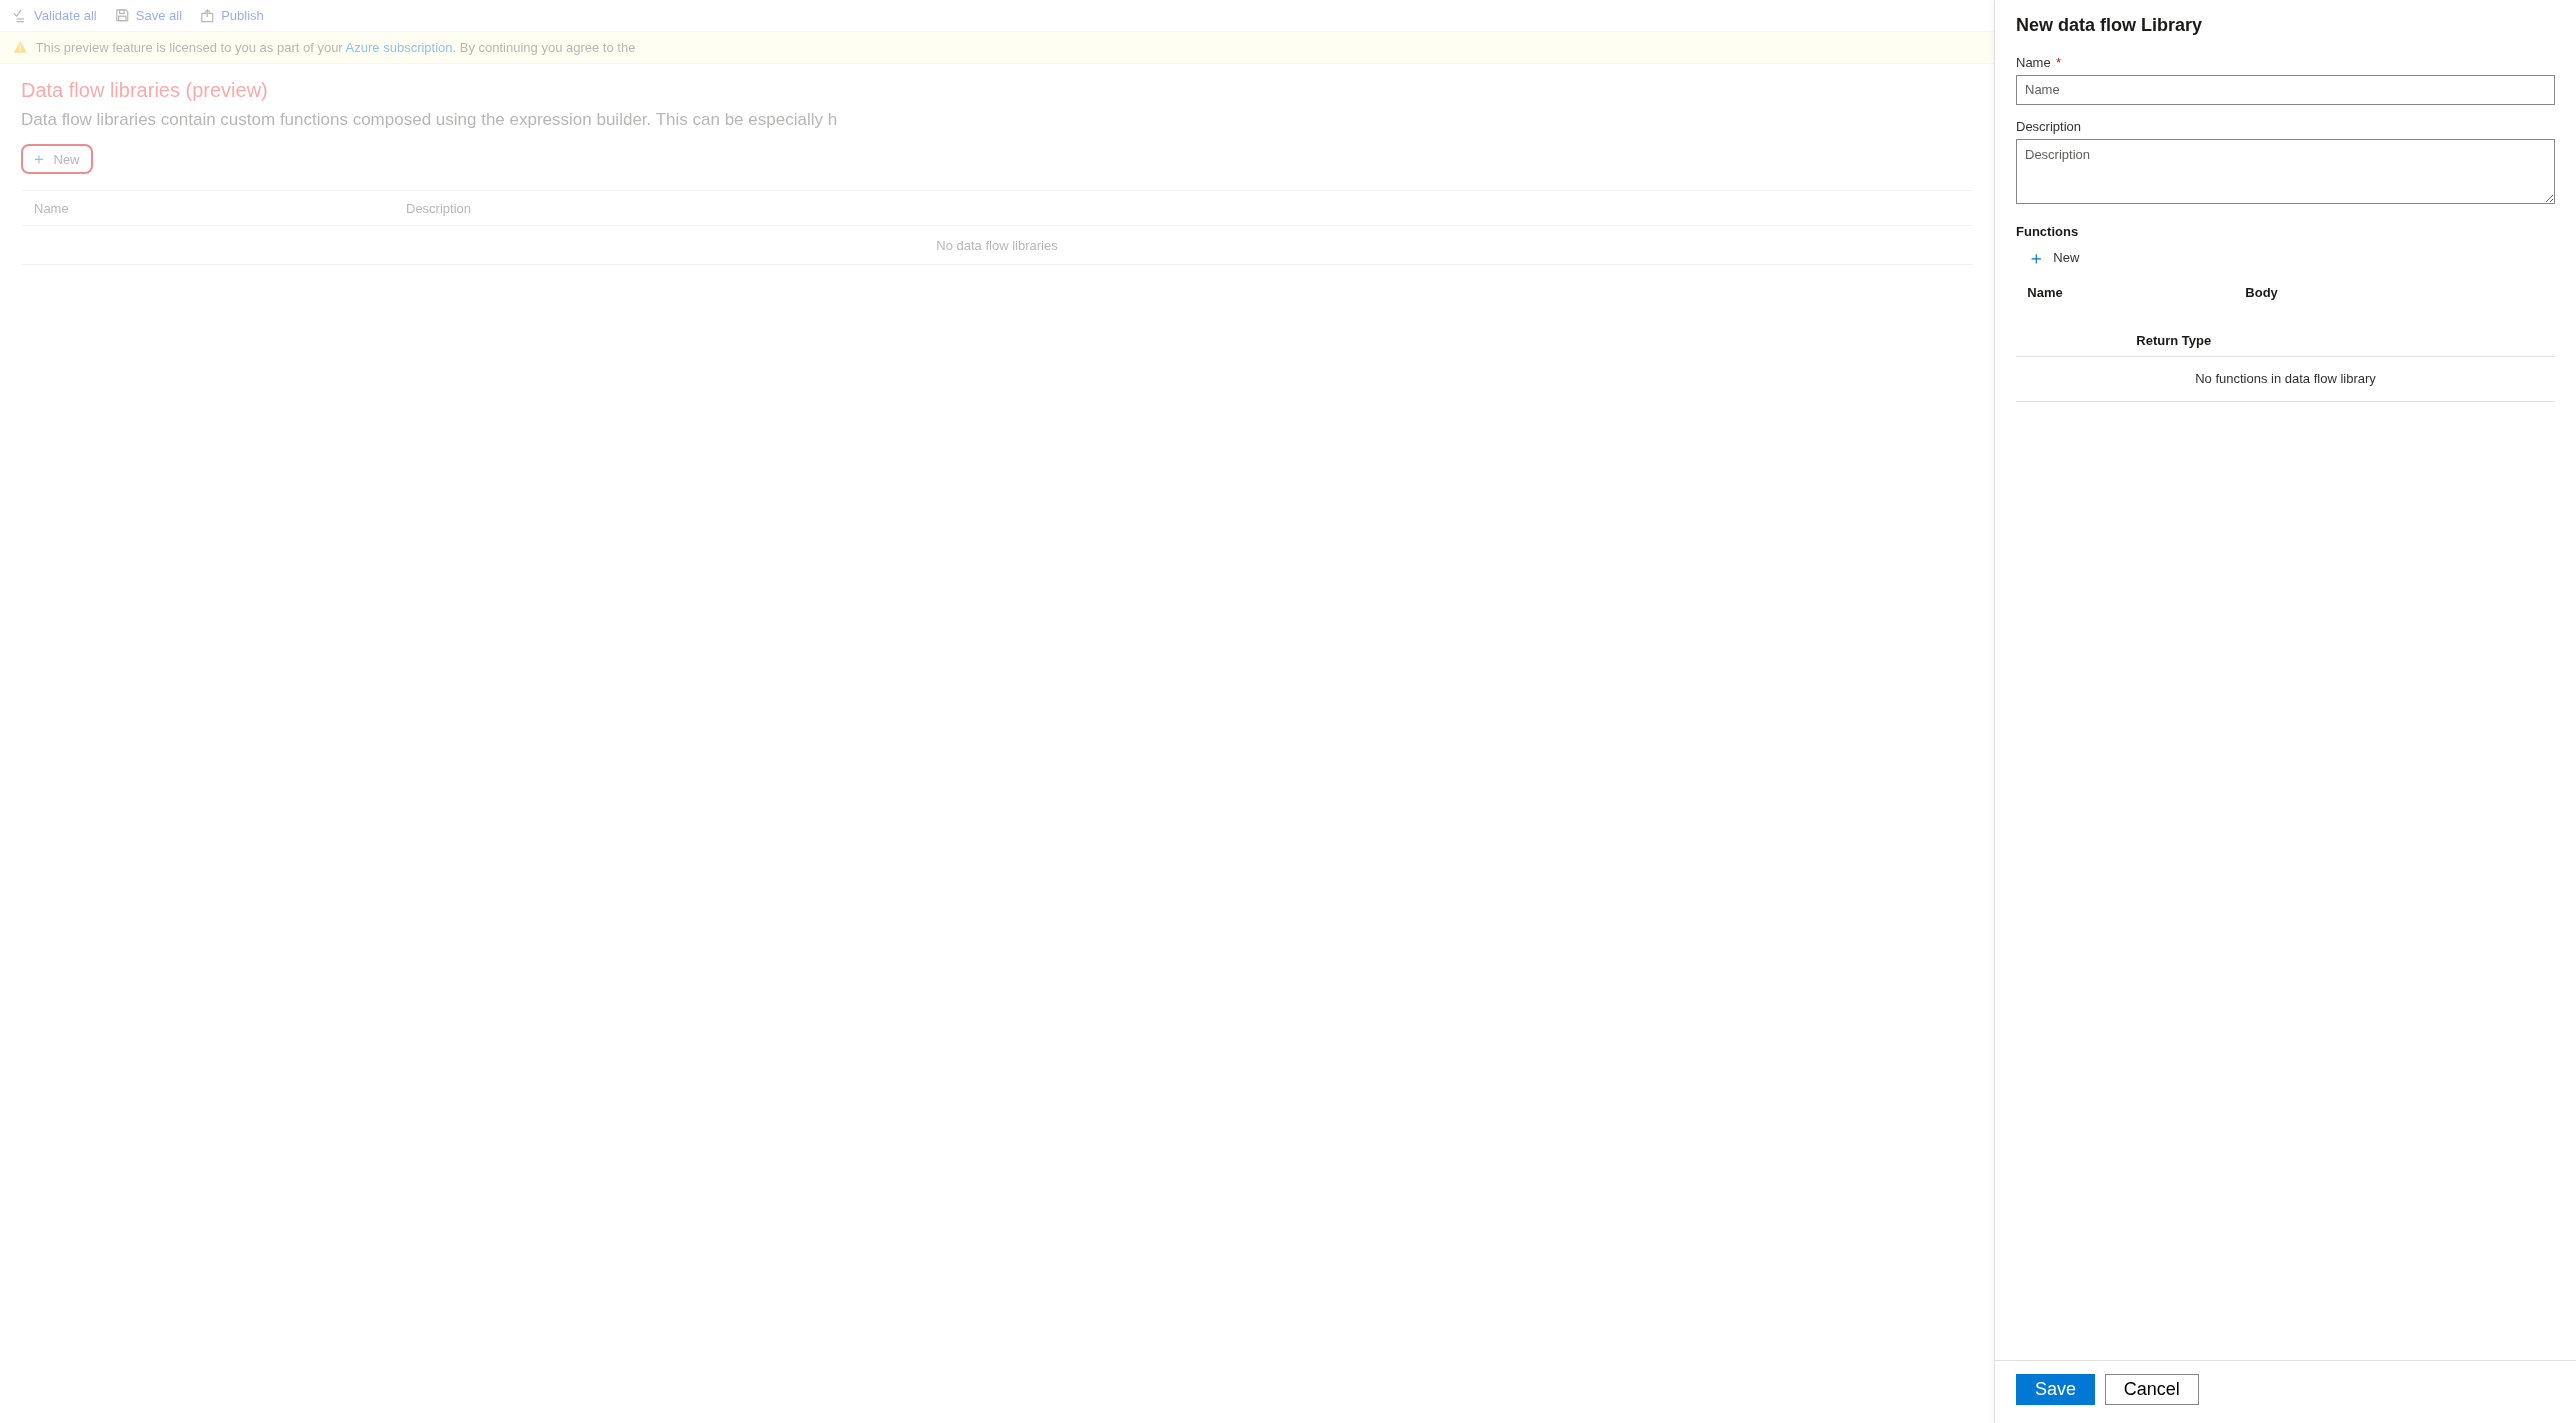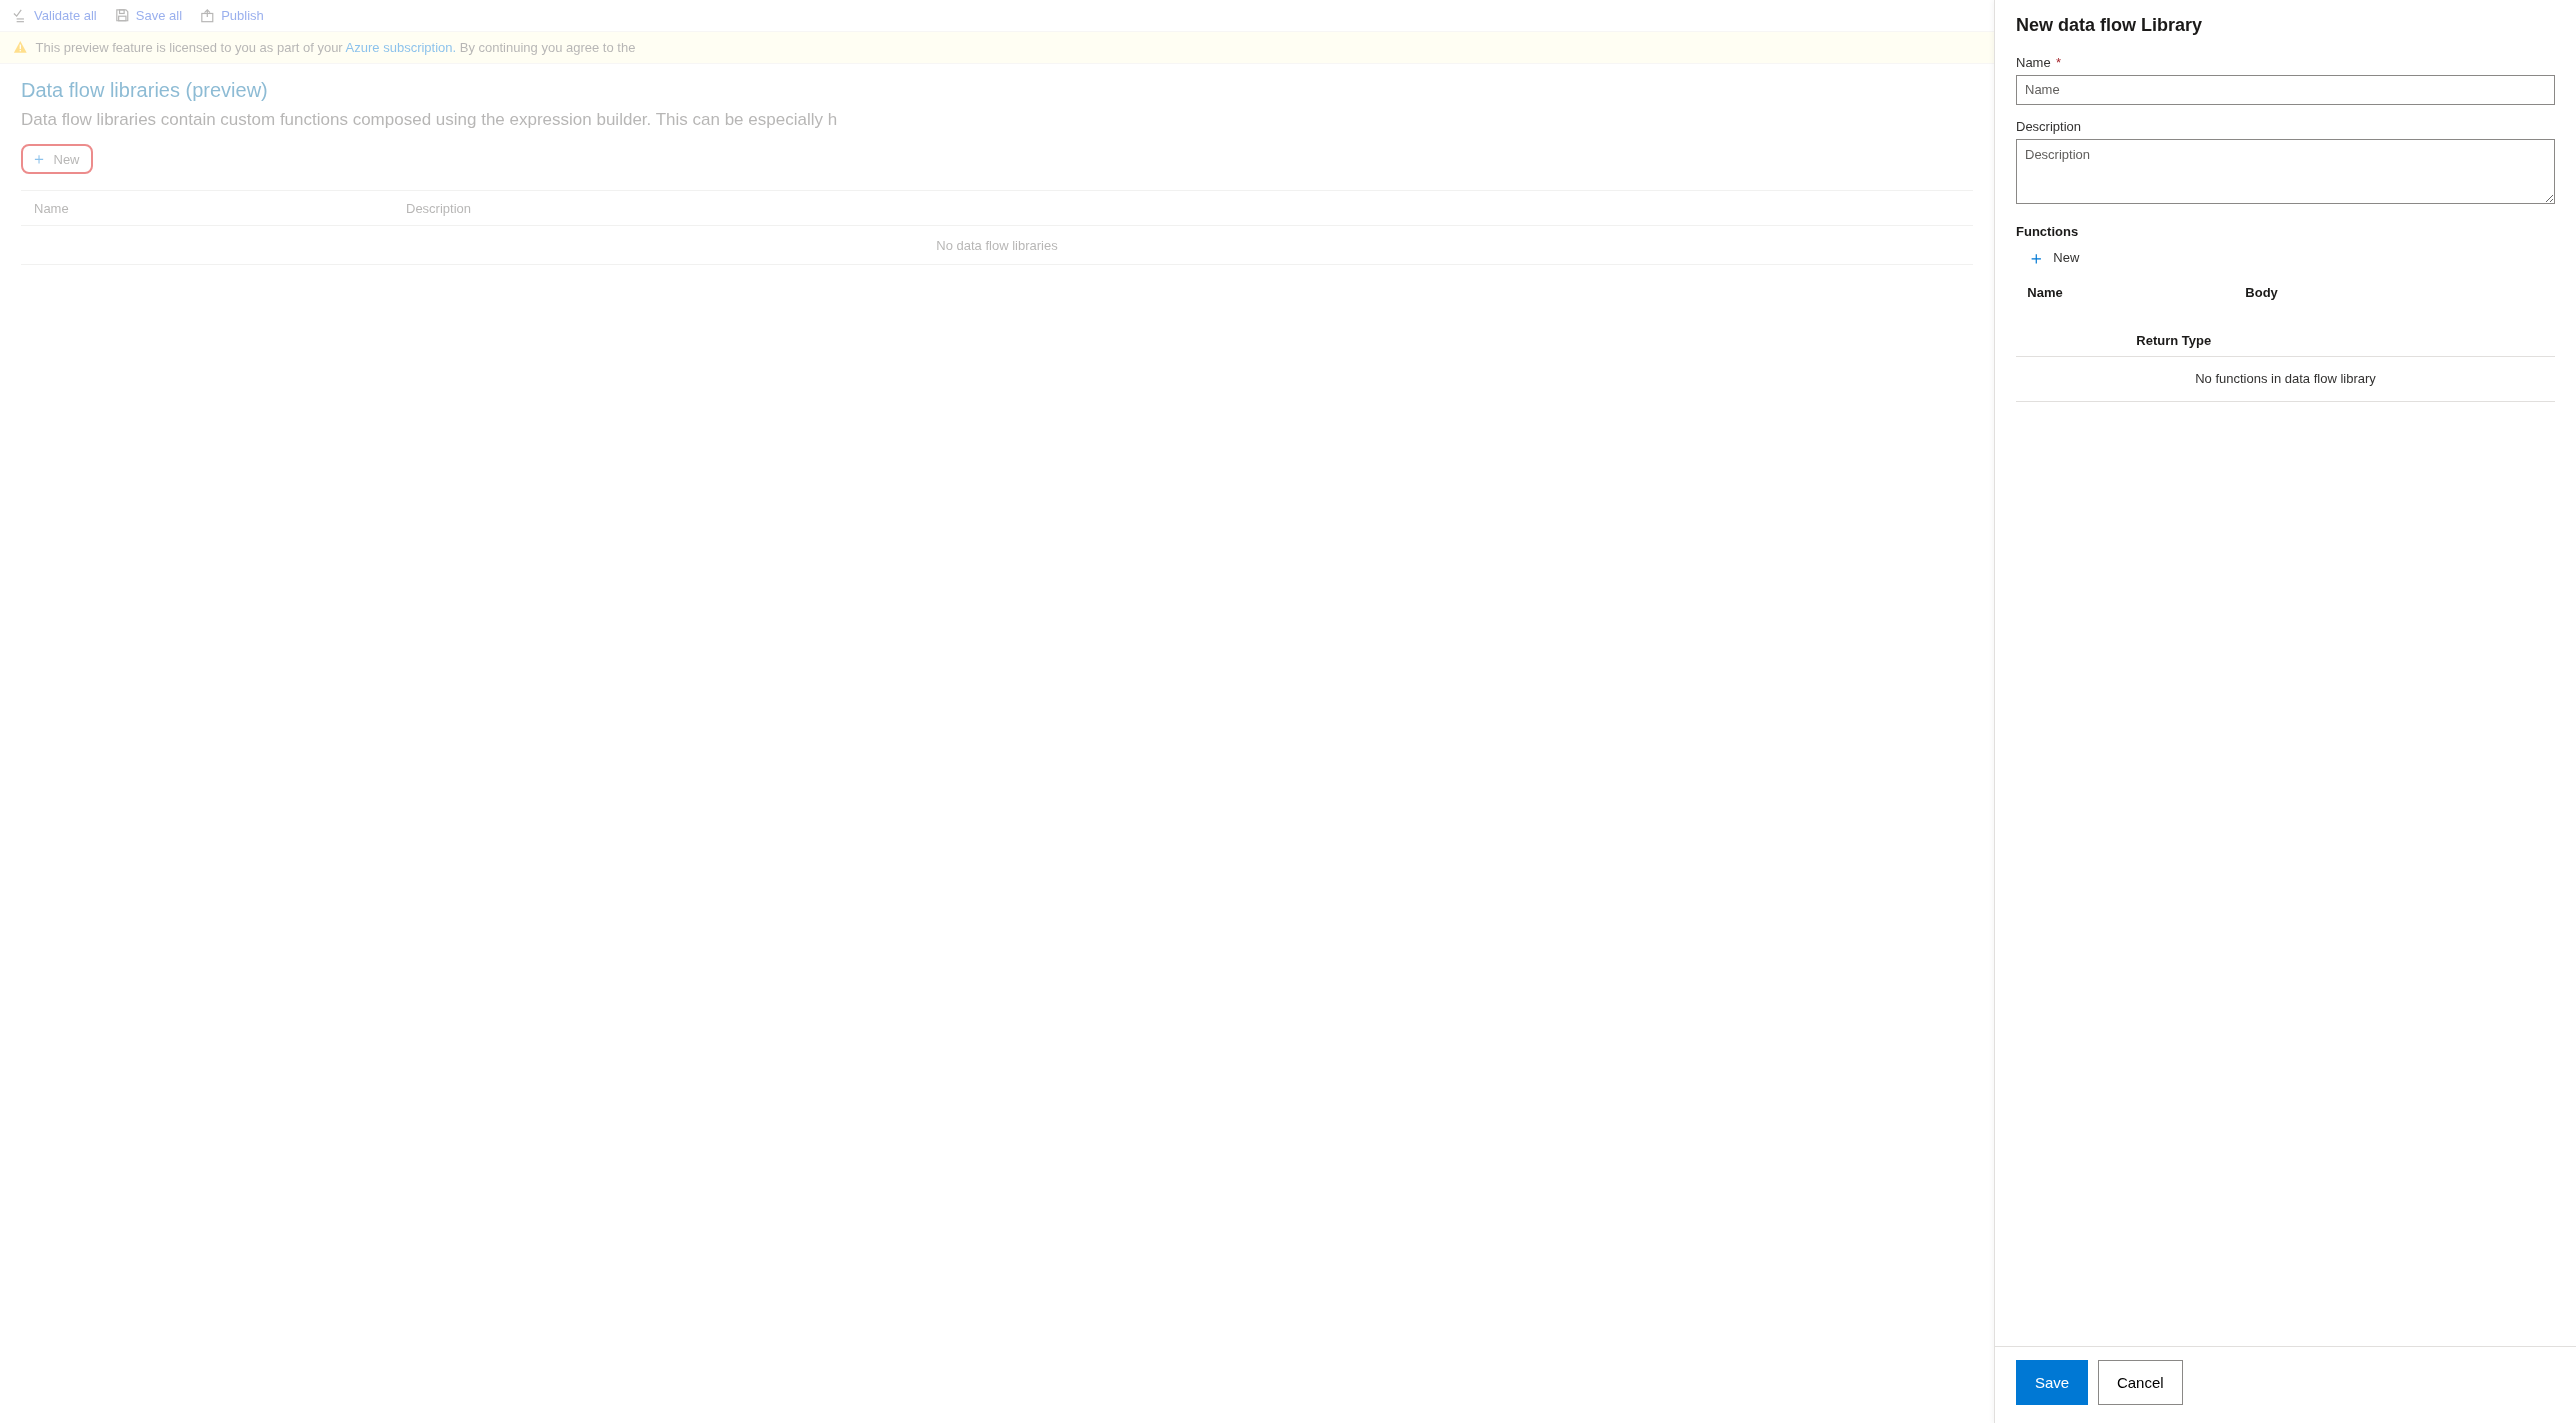--- a/index.html
+++ b/index.html
@@ -77,21 +77,21 @@
     }
     .warn-icon {
       color: #d18f00;
     }
     .content {
       padding: 14.6px 21px;
     }
     .page-title {
       font-size: 20px;
       font-weight: 400;
-      color: #0369a1;
+      color: #ef4444;
       margin-bottom: 8px;
     }
     .page-desc {
       font-size: 17px;
       color: #605e5c;
       margin-bottom: 14.6px;
     }
     .new-button {
       display: inline-flex;
       align-items: center;
@@ -228,22 +228,22 @@
       font-size: 13px;
       border-bottom: 0.8px solid #e1dfdd;
     }
     .panel-footer {
       border-top: 0.8px solid #e1dfdd;
       padding: 13px 21px 18px 21px;
       display: flex;
       gap: 9.7px;
     }
     .btn {
-      padding: 13px 18px;
-      font-size: 15px;
+      padding: 4px 18px;
+      font-size: 18px;
       font-family: inherit;
       border: 0.8px solid #8a8886;
       background: #fff;
       cursor: pointer;
     }
     .btn-primary {
       background: #0078d4;
       border-color: #0078d4;
       color: #fff;
     }

